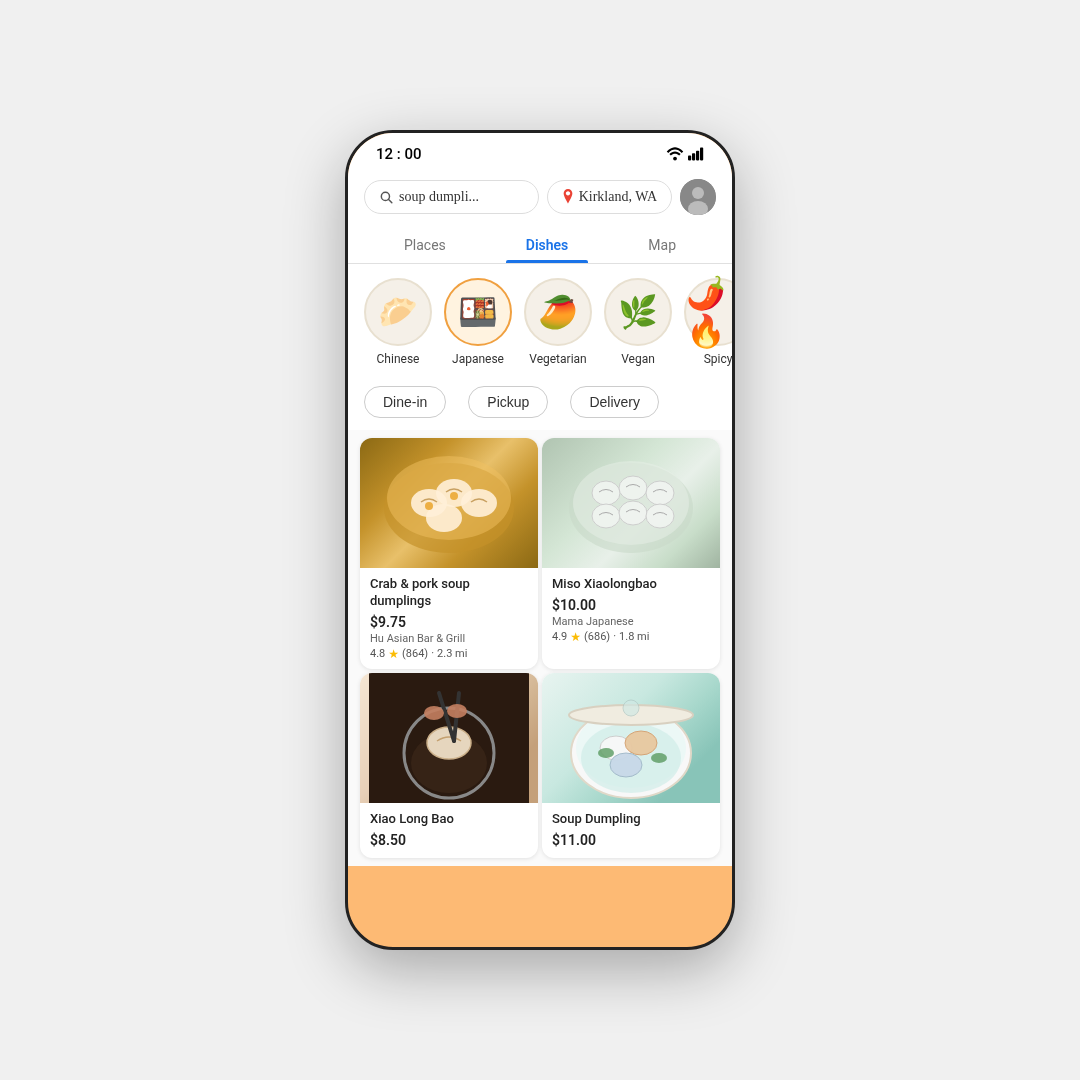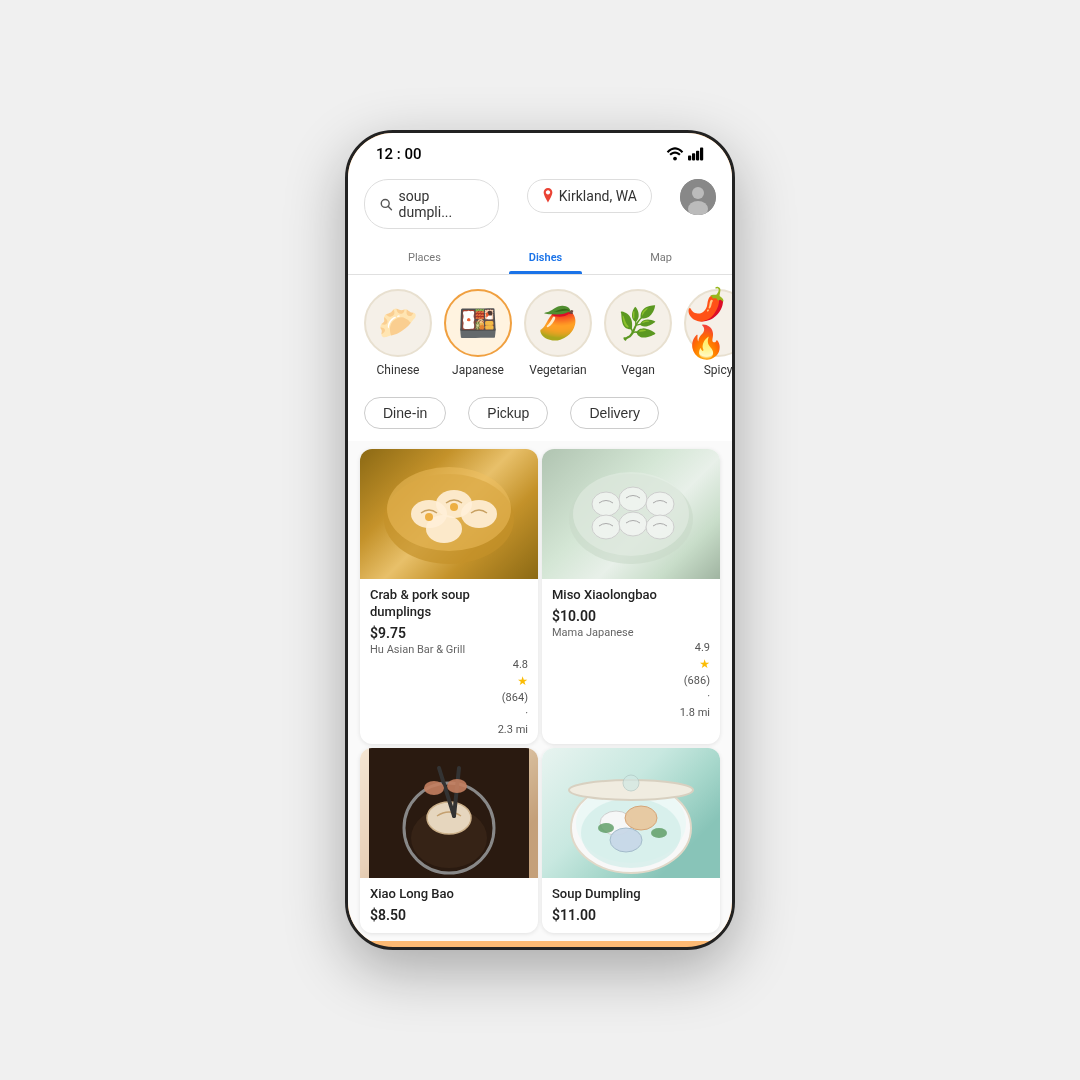--- a/index.html
+++ b/index.html
@@ -38,24 +38,25 @@
     }
     .status-icons {
       display: flex;
       align-items: center;
       gap: 4px;
     }
 
     
     .search-bar-row {
       display: flex;
-      align-items: flex-start;
-      gap: 28px;
+      align-items: center;
+      gap: 8px;
       padding: 8px 16px 12px;
       background: #fff;
+      font-family: Liberation Serif, serif;
     }
     .search-field {
       display: flex;
       align-items: center;
       gap: 6px;
       background: #fff;
       border: 1.5px solid #ddd;
       border-radius: 24px;
       padding: 8px 14px;
       flex: 1;
@@ -95,21 +96,21 @@
     .tabs-row {
       display: flex;
       justify-content: space-around;
       align-items: center;
       background: #fff;
       border-bottom: 1px solid #e0e0e0;
       padding: 0 16px;
     }
     .tab {
       padding: 10px 20px;
-      font-size: 11px;
+      font-size: 14px;
       color: #777;
       cursor: pointer;
       position: relative;
     }
     .tab.active {
       color: #1a73e8;
       font-weight: 600;
     }
     .tab.active::after {
       content: '';
@@ -231,25 +232,24 @@
       color: #222;
       margin-bottom: 2px;
     }
     .dish-restaurant {
       font-size: 11px;
       color: #666;
       margin-bottom: 2px;
     }
     .dish-rating {
       display: flex;
-      align-items: flex-end;
+      align-items: center;
       gap: 3px;
       font-size: 11px;
       color: #555;
-      flex-direction: column;
     }
     .star-icon { color: #fbbc04; font-size: 12px; }
   </style>
 </head>
 <body>
 
 <div class="phone-shell">
 
   <div class="status-bar">
     <span class="status-time">12 : 00</span>

